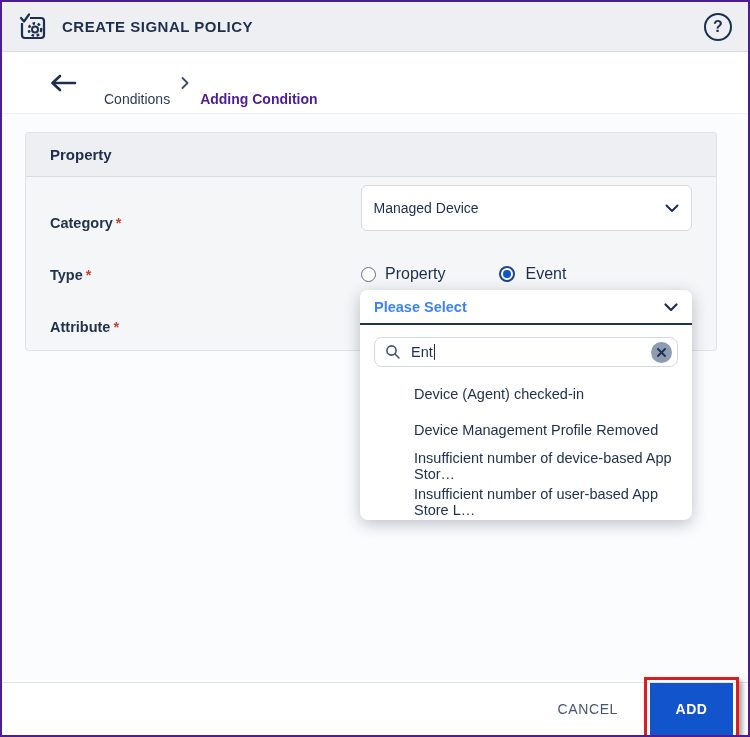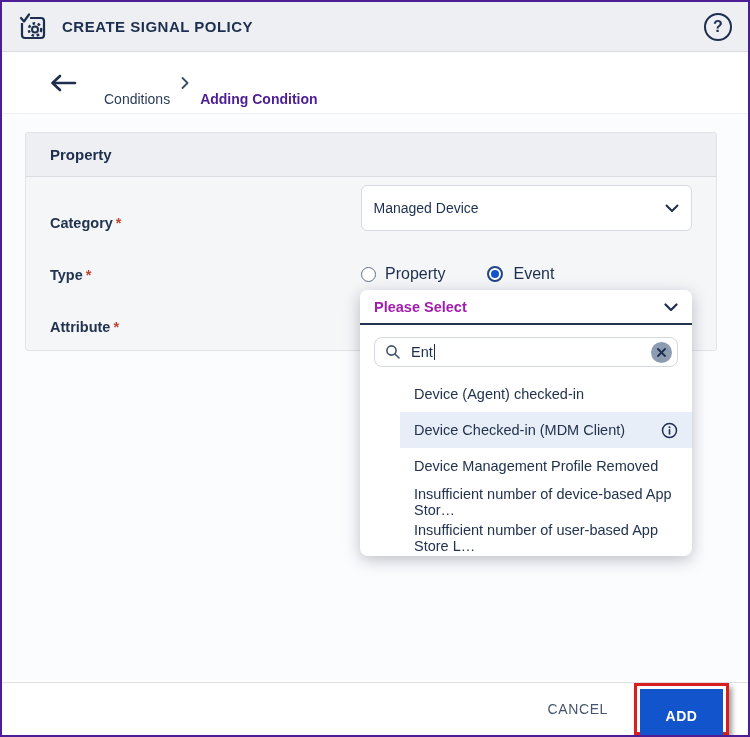--- a/index.html
+++ b/index.html
@@ -37,32 +37,32 @@
   .form-row { height:52px; display:flex; align-items:flex-end; }
   .form-label { width:311px; font-size:14.5px; font-weight:600; color:#22334f; }
   .req { color:#c0442e; margin-left:3px; }
 
   .select-control { width:332px; height:46px; background:#fff; border:1px solid #d6dae1;
                     border-radius:6px; display:flex; align-items:center; justify-content:space-between;
                     padding:0 12px; font-size:14px; color:#1d2e4e; cursor:pointer; }
 
   .radio-group { display:flex; align-items:center; }
   .radio-option { display:flex; align-items:center; gap:9px; font-size:16px; color:#1d2e4e; cursor:pointer; }
-  .radio-option + .radio-option { margin-left:42px;gap:10px; }
+  .radio-option + .radio-option { margin-left:54px;gap:10px; }
   .radio-circle { width:15px; height:15px; border:1.5px solid #5f6f85; border-radius:50%; background:#fff; }
   .radio-circle.selected { width:16px; height:16px; border:2px solid #1f4584;
                            display:flex; align-items:center; justify-content:center; }
   .radio-dot { width:8px; height:8px; border-radius:50%; background:#1254cb; }
 
   
   .attr-overlay { position:absolute; left:358px; top:288px; width:332px; z-index:10;
                   background:#fff; border-radius:8px;
                   box-shadow:0 4px 16px rgba(25,35,55,0.28); }
   .attr-select-header { height:35px; display:flex; align-items:center; justify-content:space-between;
-                        padding:0 14px; font-size:14.5px; font-weight:700; color:#a21caf;
+                        padding:0 14px; font-size:14.5px; font-weight:700; color:#3b82f6;
                         border-bottom:2px solid #22334f; border-radius:8px 8px 0 0;
                         background:#fff; cursor:pointer; }
 
   .search-wrap { padding:12px 14px 9px; }
   .search-box { height:30px; border:1px solid #d3d8e0; border-radius:8px; display:flex;
                 align-items:center; padding:0 5px 0 10px; cursor:text; background:#fff;text-align:center; }
   .search-icon { display:flex; margin-right:10px; }
   .search-text { font-size:14.5px; color:#1d2e4e; }
   .text-caret { display:inline-block; width:1.5px; height:16px; background:#1d2e4e;
                 margin-left:1px; vertical-align:middle; }
@@ -74,22 +74,22 @@
   .dd-item.highlighted { background:#e8eef8; }
   .dd-item:last-child { border-radius:0 0 8px 8px; }
   .info-icon { display:flex; cursor:pointer; }
 
   .red-box { position:absolute; left:2px; top:-2px; width:164px; height:37px;
              border:3px solid #d71f1f; box-shadow:3px 3px 4px rgba(90,90,90,0.6);
              pointer-events:none; }
 
   
   .footer { position:absolute; left:0; right:0; bottom:0; height:53px; background:#fff;
-            border-top:1px solid #dfe2e7; display:flex; 
-            justify-content:flex-end; padding-right:17px; }
+            border-top:1px solid #dfe2e7; display:flex; align-items:center;
+            justify-content:flex-end; padding-right:7px; }
   .cancel-btn { font-size:14px; letter-spacing:0.6px; color:#47566f; margin-right:26px;
                 background:transparent; border:none; cursor:pointer; }
   .add-annotation { border:3px solid #d71f1f; box-shadow:3px 4px 5px rgba(60,60,60,0.5);
                     padding:3px; margin-right:2px; }
   .add-btn { width:83px; height:53px; background:#1254cb; border:none; border-radius:0;
              color:#fff; font-weight:700; font-size:14px; letter-spacing:0.6px;
              display:flex; align-items:center; justify-content:center; cursor:pointer; }
 </style>
 </head>
 <body>
@@ -201,30 +201,20 @@
             <line x1="8" y1="1" x2="1" y2="8" stroke="#1e2f4f" stroke-width="1.8" stroke-linecap="round"></line>
           </svg>
         </button>
       </div>
     </div>
 
     <div class="dd-item">
       <span>Device (Agent) checked-in</span>
     </div>
 
-    <div class="dd-item highlighted">
-      <span>Device Checked-in (MDM Client)</span>
-      <span class="info-icon">
-        <svg width="17" height="17" viewBox="0 0 17 17">
-          <circle cx="8.5" cy="8.5" r="7" fill="none" stroke="#1d2e4e" stroke-width="1.5"></circle>
-          <circle cx="8.5" cy="5.2" r="1" fill="#1d2e4e"></circle>
-          <line x1="8.5" y1="7.8" x2="8.5" y2="12" stroke="#1d2e4e" stroke-width="1.6" stroke-linecap="round"></line>
-        </svg>
-      </span>
-    </div>
 
     <div class="dd-item">
       <span>Device Management Profile Removed</span>
     </div>
 
 
     <div class="dd-item">
       <span>Insufficient number of device-based App Stor…</span>
     </div>
 

